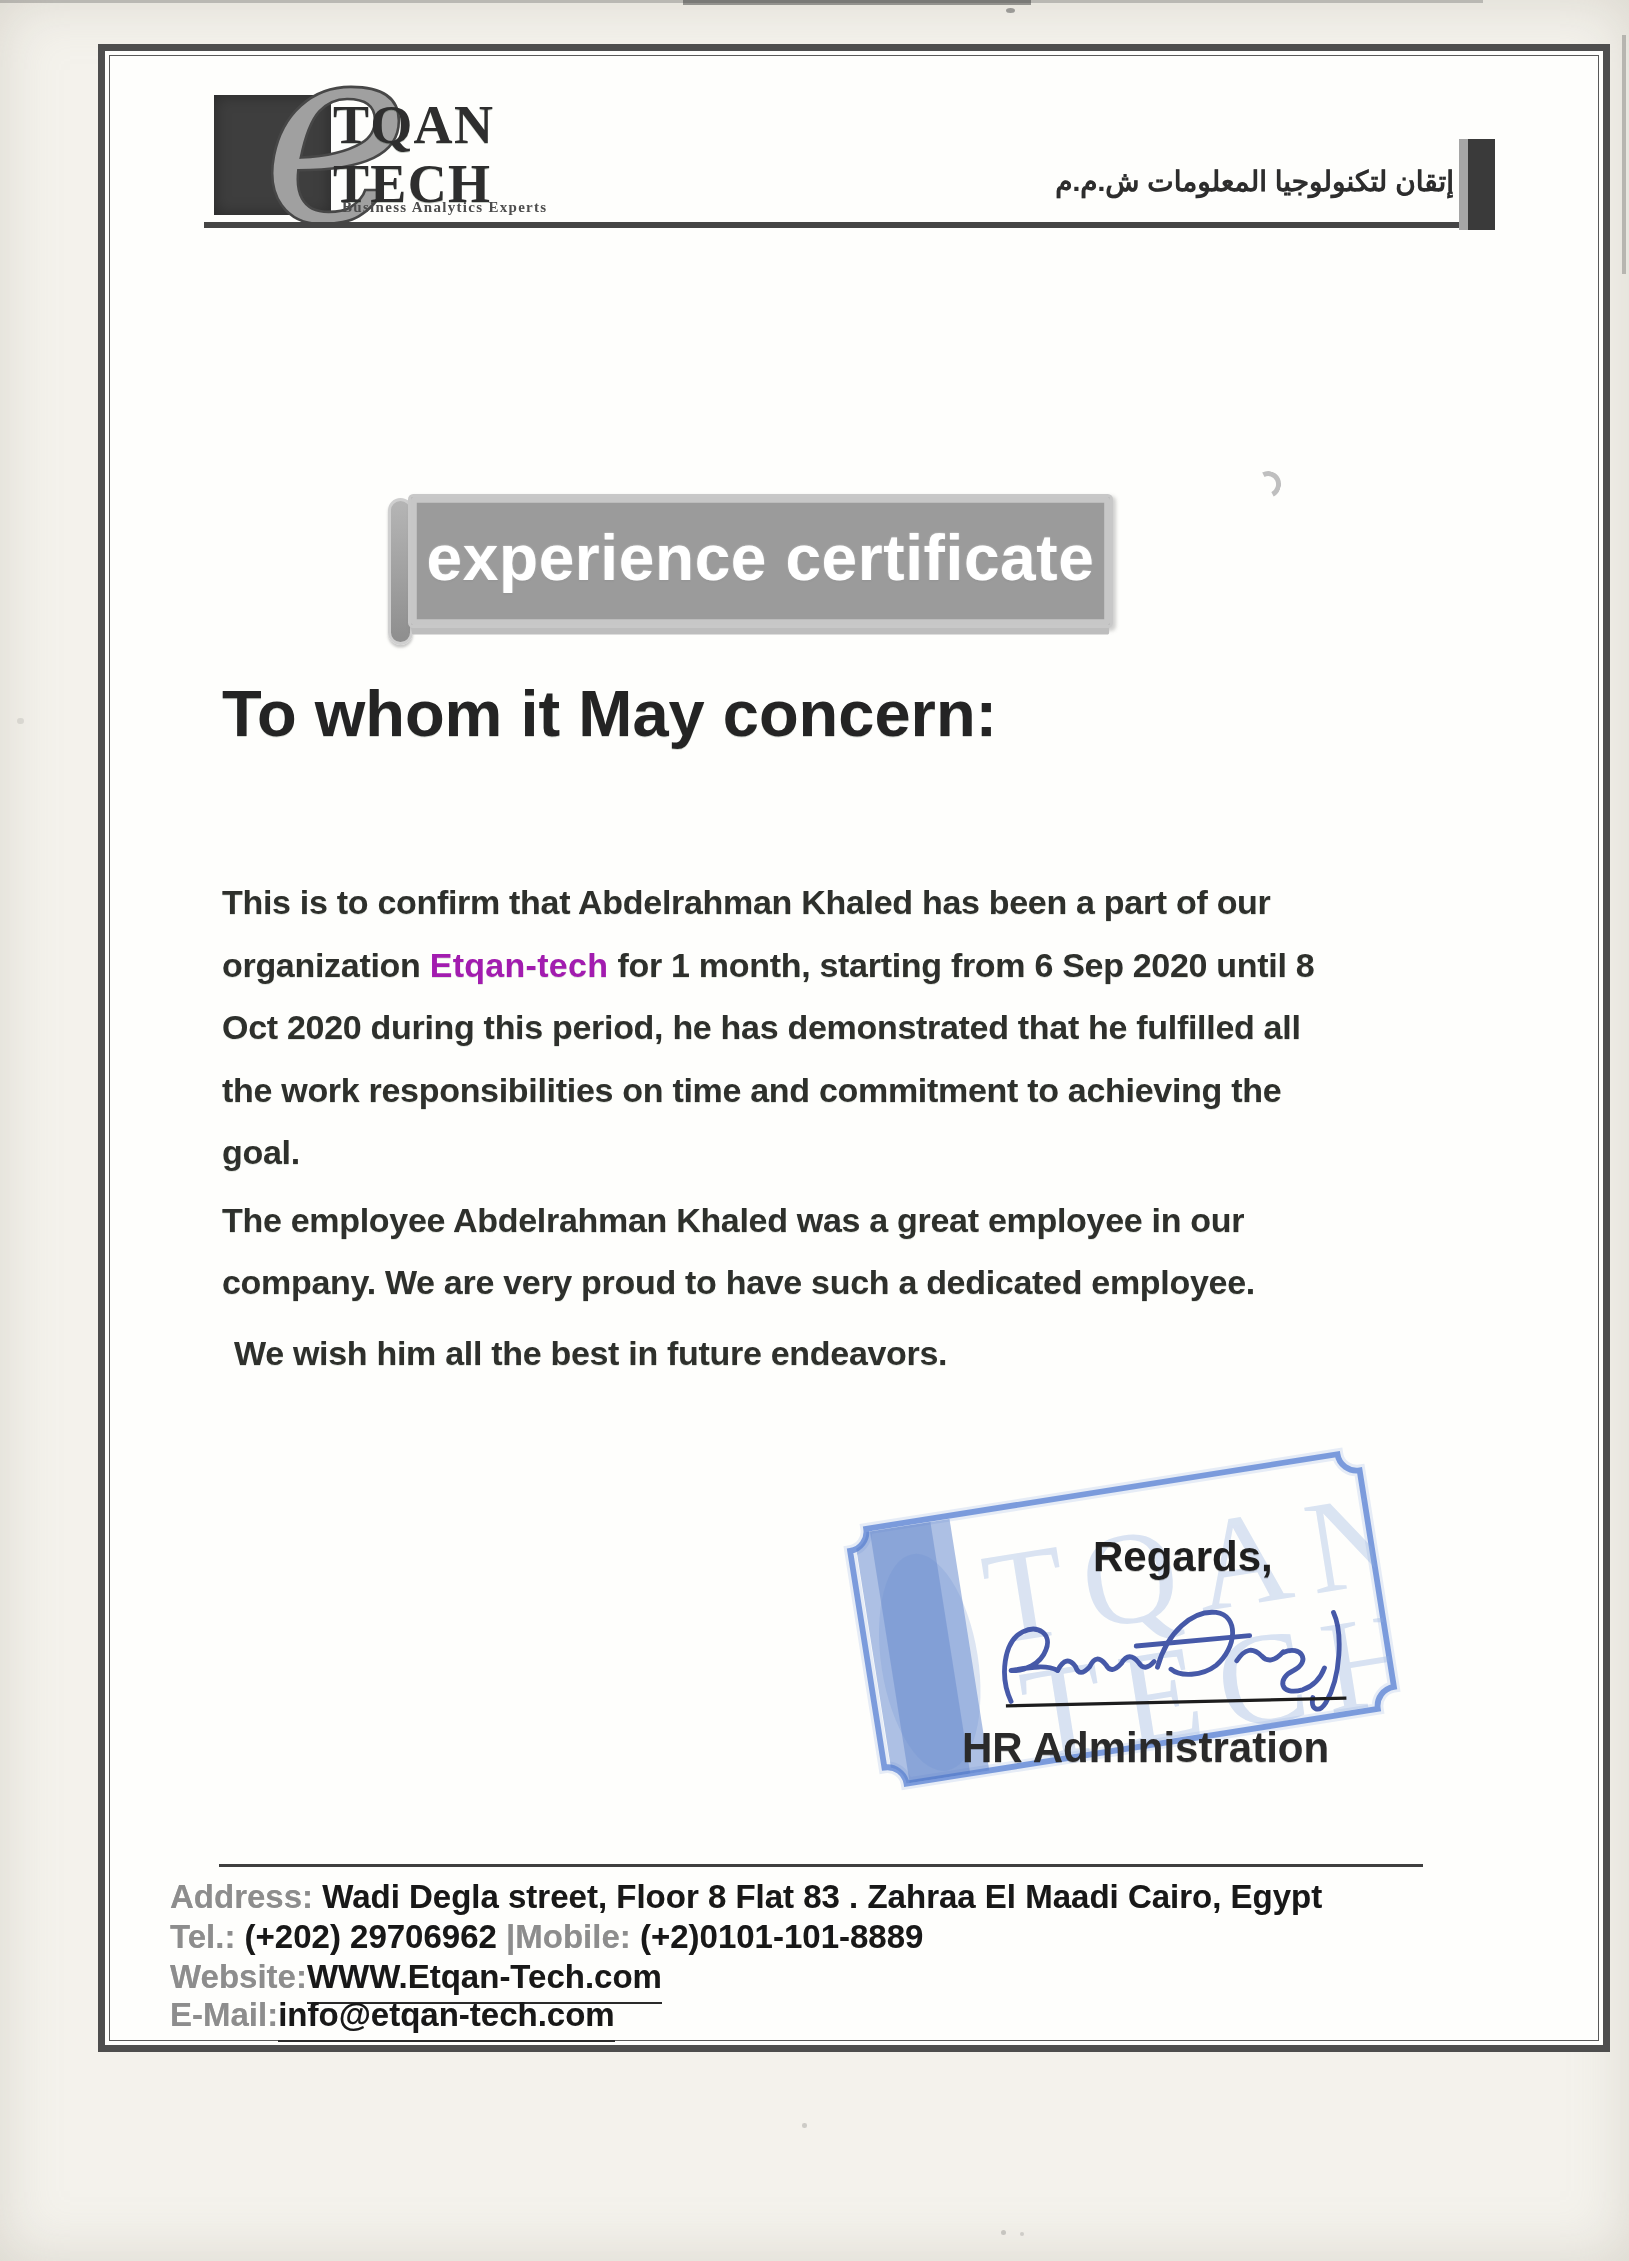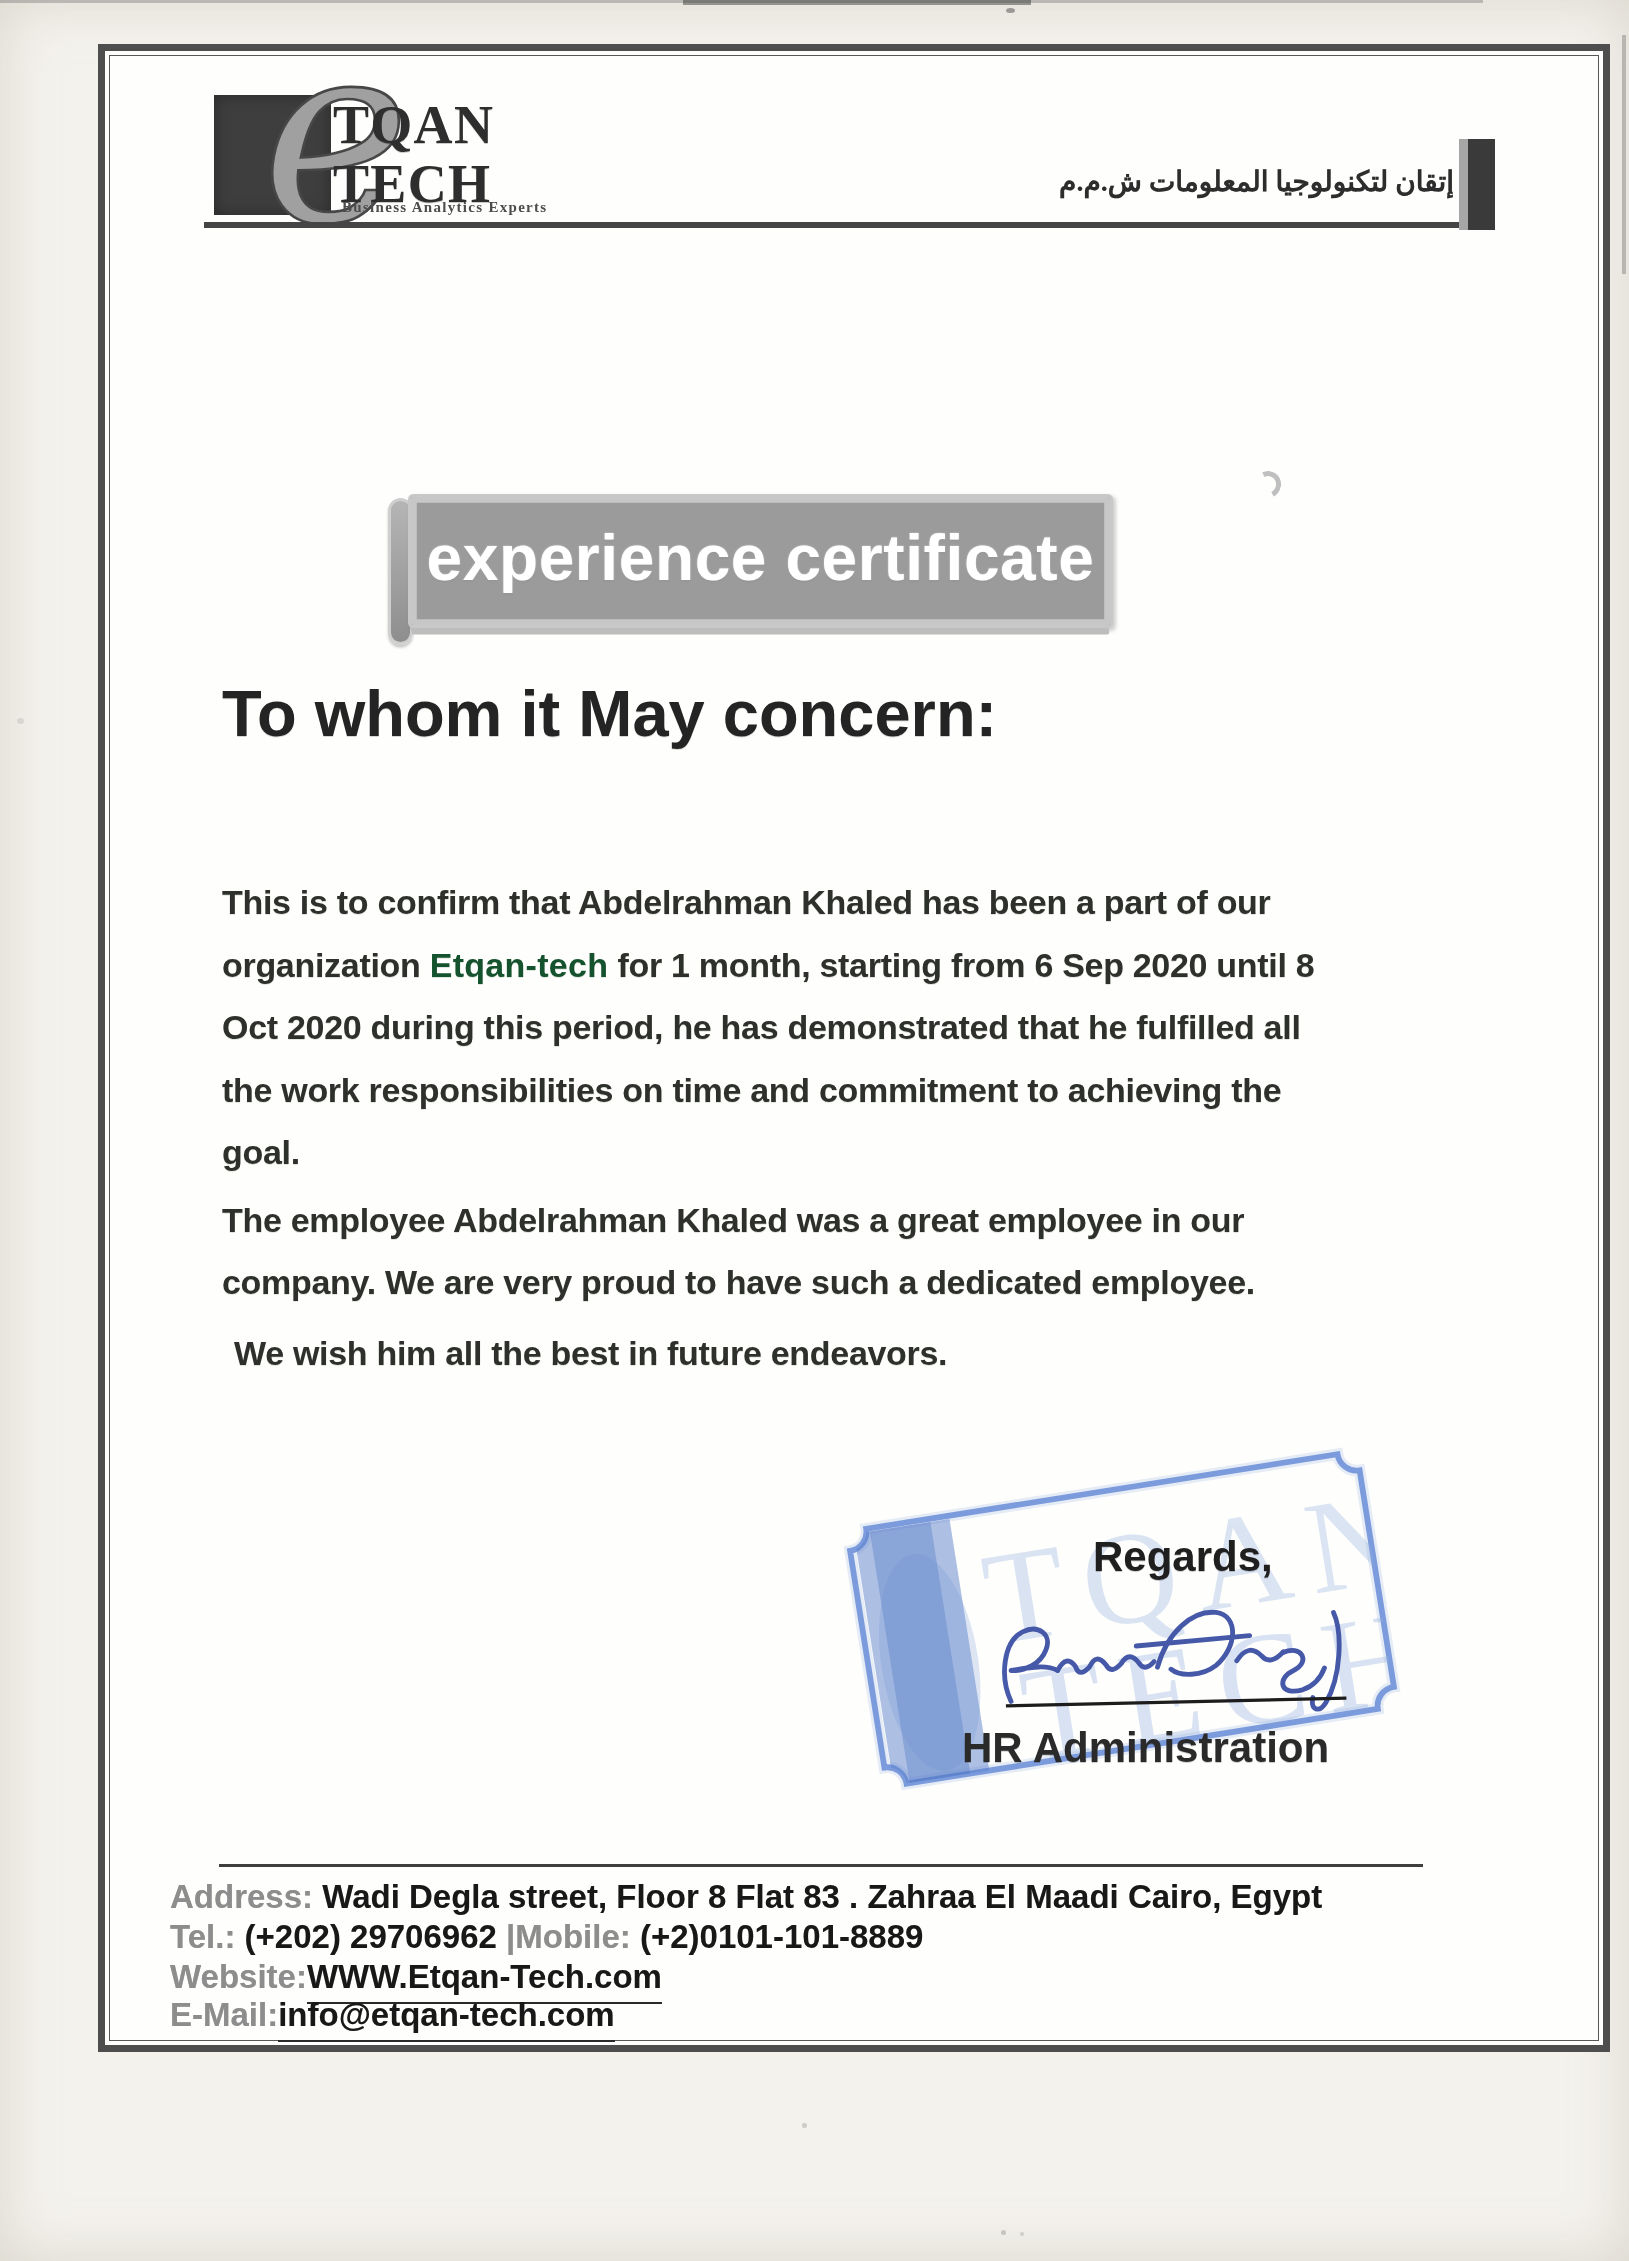--- a/index.html
+++ b/index.html
@@ -38,21 +38,21 @@
     text-shadow:0 0.6px 0 rgba(40,60,40,.25);
   }
   .logo-word1 { top:98px; }
   .logo-word2 { top:157px; }
   .logo-tagline {
     left:342px; top:199px; font-family:"Liberation Serif", serif;
     font-size:15px; font-weight:700; color:#4d4d4d; letter-spacing:1.3px;
   }
   .arabic-title {
     left:806px; top:165px; width:648px; text-align:right; direction:rtl;
-    font-family:Liberation Serif, serif; font-weight:700;
+    font-family:Liberation Sans, sans-serif; font-weight:700;
     font-size:28px; color:#2d2d2d; text-shadow:0 0 0.6px rgba(0,0,0,.35);
   }
   .header-underline { left:204px; top:222px; width:1255px; height:5.8px; background:#454545; }
   .header-endbar {
     left:1459px; top:139px; width:36px; height:91px;
     background:linear-gradient(90deg,#a6a6a6 0 9px,#3a3a3a 9px);
   }
 
   
   .banner-tab {
@@ -83,21 +83,21 @@
     letter-spacing:0; white-space:nowrap; text-shadow:0 0.6px 0 rgba(50,70,50,.2);
   }
   .bodyline {
     left:222px; font-size:34px; font-weight:700; color:#2e302c;
     letter-spacing:-0.3px; white-space:nowrap; text-shadow:0 0.6px 0 rgba(60,90,60,.15);margin-top:28px;
   }
   .l1 { top:855px; } .l2 { top:918px; } .l3 { top:980px; }
   .l4 { top:1043px; } .l5 { top:1105px; }
   .p2l1 { top:1173px; } .p2l2 { top:1235px; }
   .p3   { top:1306px; left:234px; }
-  .org  { letter-spacing:0.3px; color:#14532d;text-align:center; }
+  .org  { letter-spacing:0.3px; color:#a21caf;text-align:center; }
 
   
   .stamp-svg { left:806px; top:1419px; width:632px; height:374px; overflow:visible; }
   .regards {
     left:1093px; top:1533px; font-size:42px; font-weight:700; color:#1f1f1f;
     white-space:nowrap; z-index:6; text-shadow:0 0.6px 0 rgba(0,0,0,.2);
   }
   .hr-title {
     left:962px; top:1724px; font-size:42px; font-weight:700; color:#2a2a2a;
     white-space:nowrap; z-index:6; text-shadow:0 0.6px 0 rgba(0,0,0,.2);

